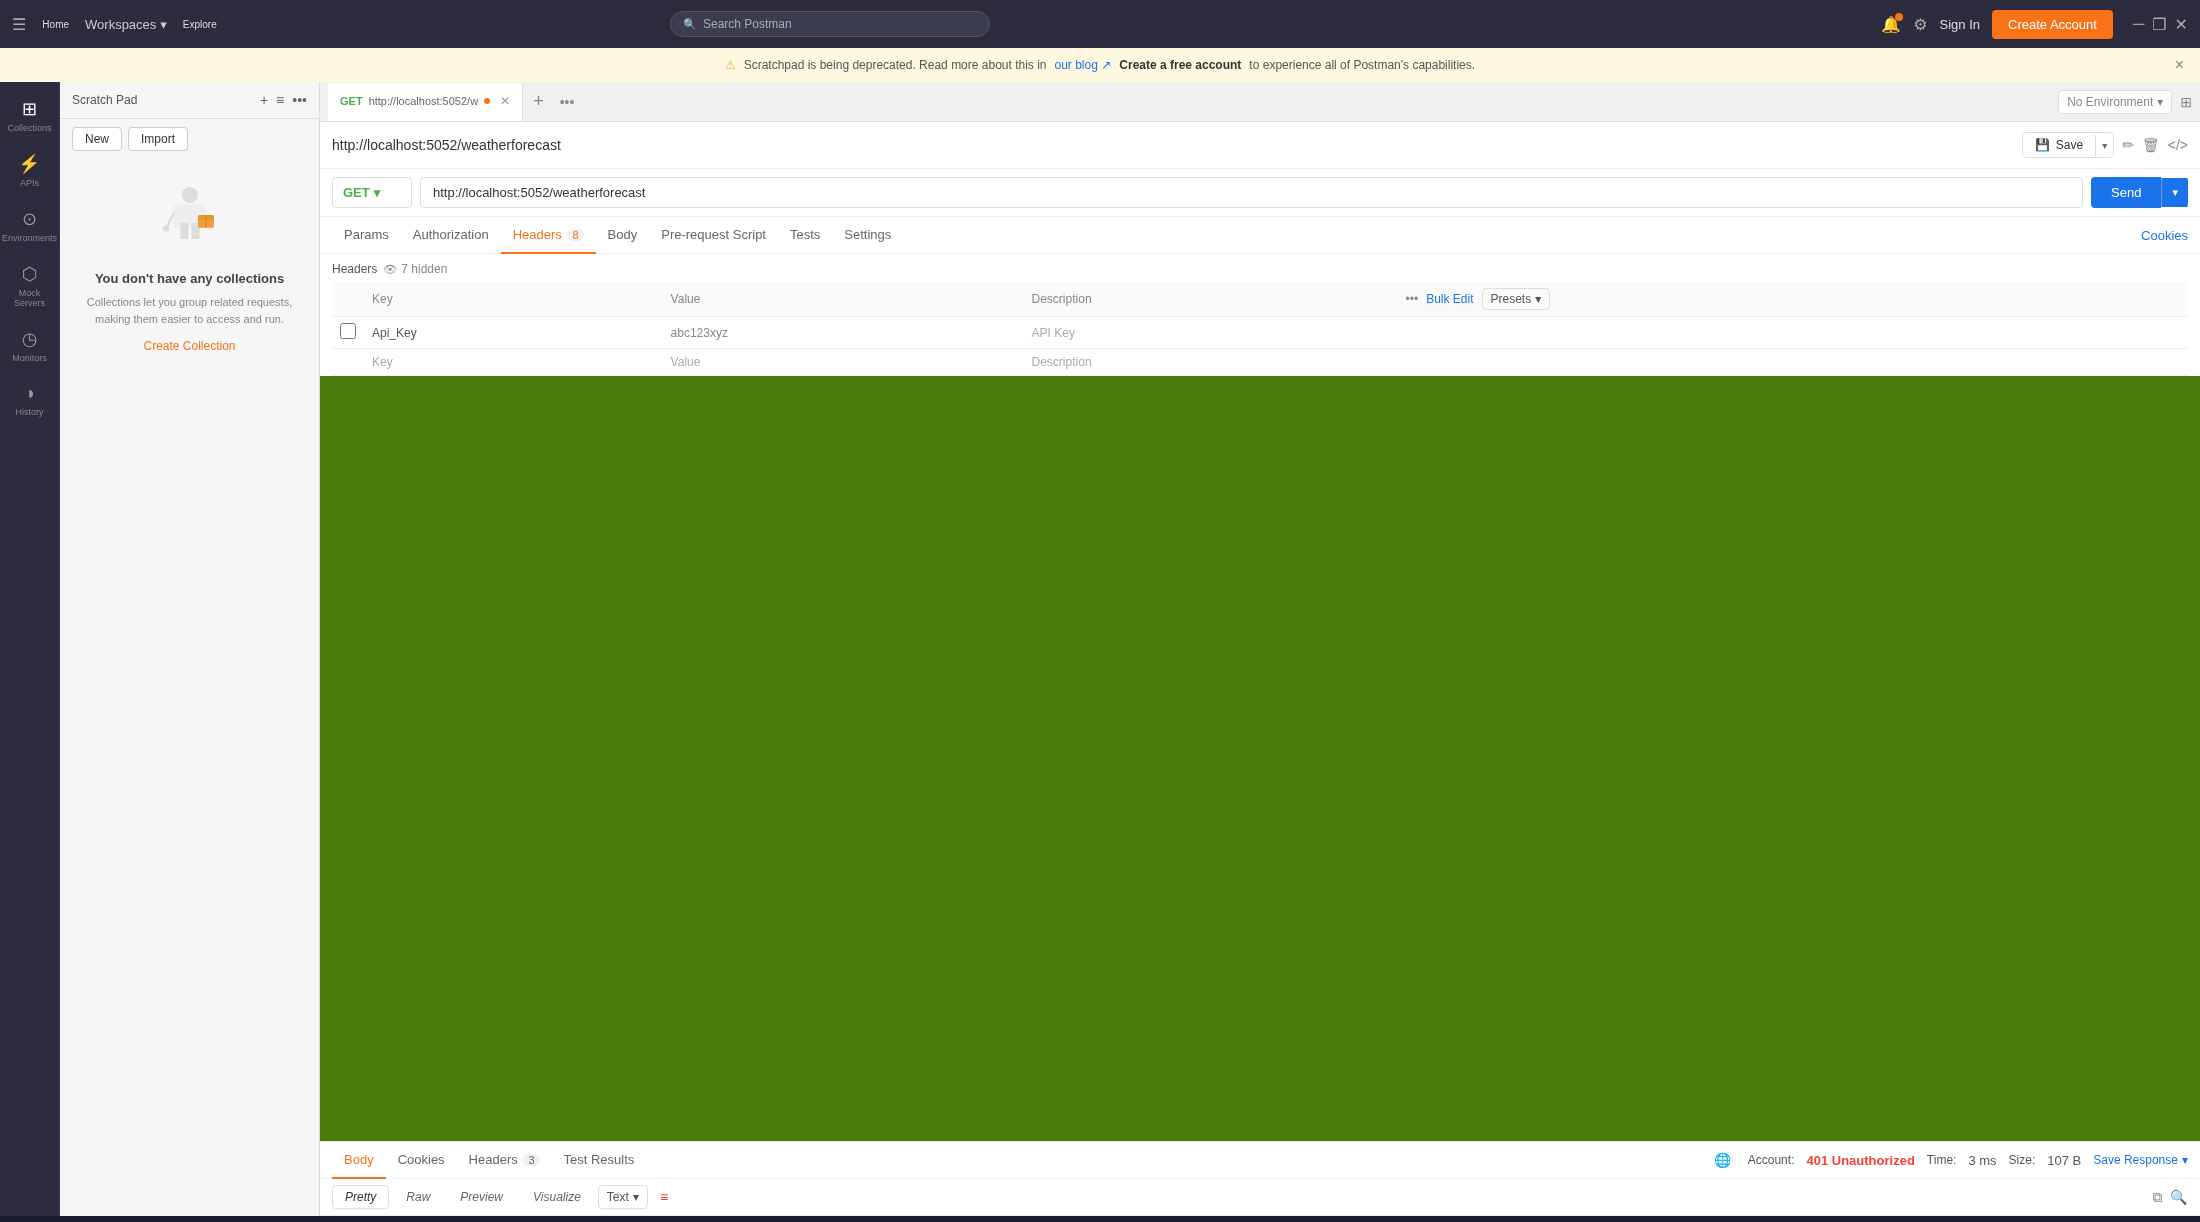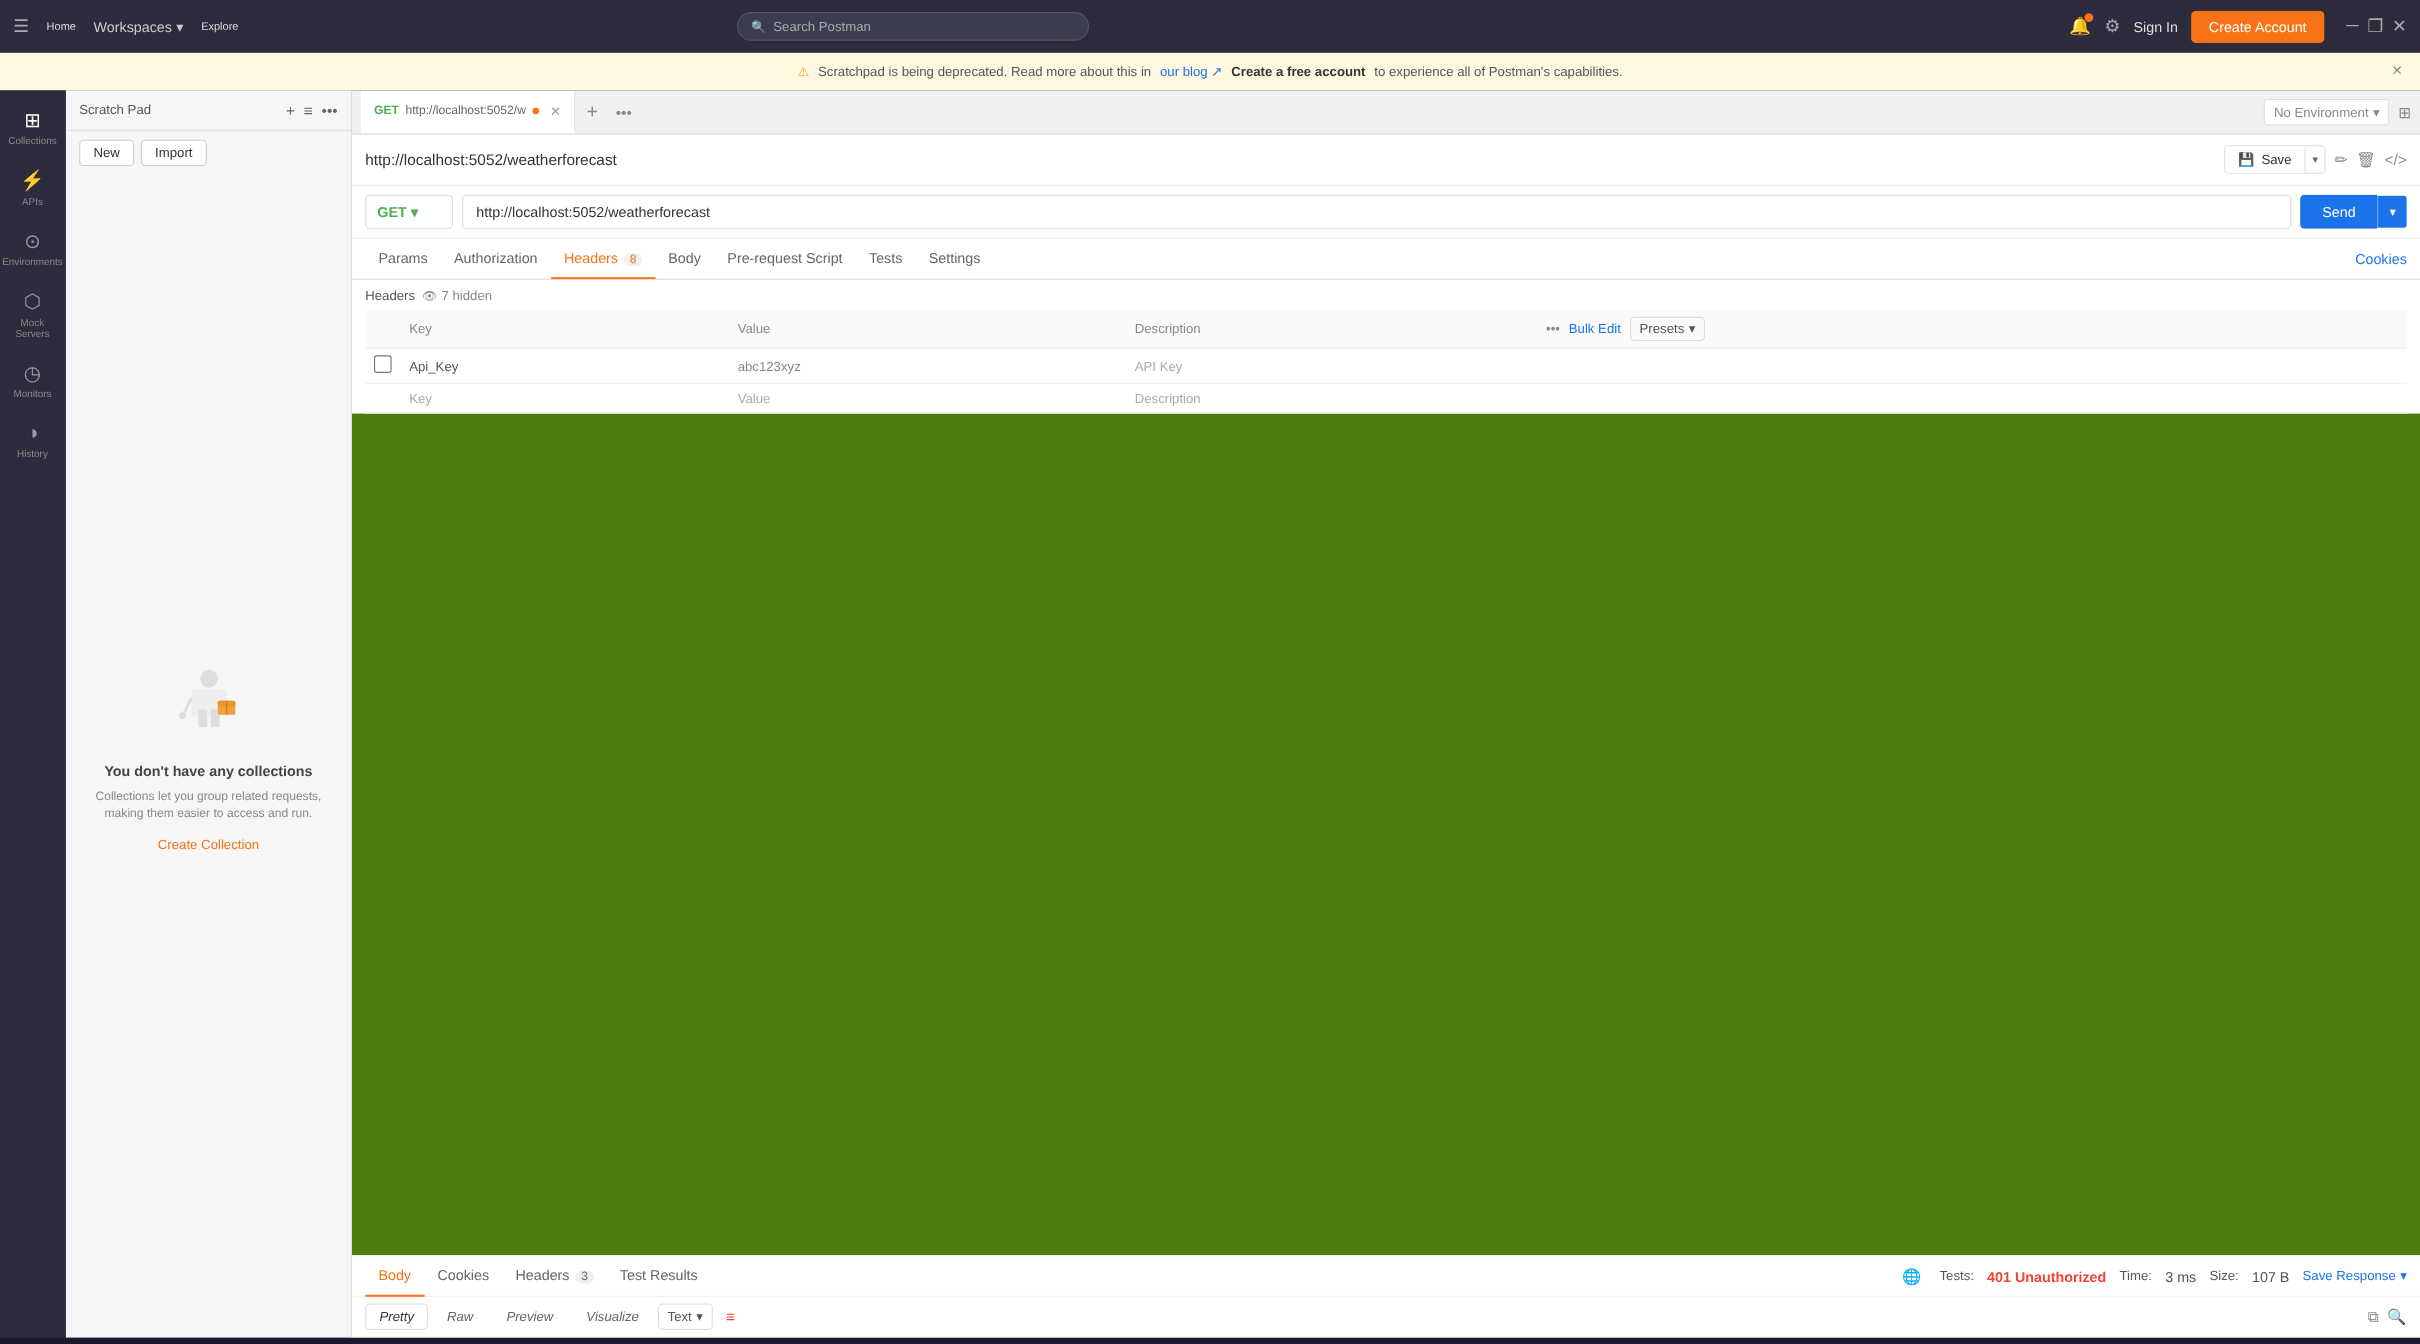--- a/index.html
+++ b/index.html
@@ -73,21 +73,21 @@
     .new-btn {
       background: white; border: 1px solid #ccc; border-radius: 4px;
       padding: 4px 12px; font-size: 12px; cursor: pointer; color: #333;
     }
     .import-btn {
       background: white; border: 1px solid #ccc; border-radius: 4px;
       padding: 4px 12px; font-size: 12px; cursor: pointer; color: #333;
     }
     .collections-empty {
       display: flex; flex-direction: column; align-items: center;
-      justify-content: center; flex: 1; padding: 20px; text-align: center;
+      flex: 1; padding: 20px; text-align: center;
     }
     .empty-illustration { width: 80px; height: 80px; margin-bottom: 12px; }
     .empty-title { font-size: 13px; font-weight: 600; color: #444; margin-bottom: 8px; }
     .empty-desc { font-size: 11px; color: #888; line-height: 1.5; margin-bottom: 12px; }
     .create-collection-link { color: #f97316; font-size: 12px; cursor: pointer; text-decoration: none; }
 
     
     .request-area {
       flex: 1; background: #4d7c0f; display: flex; flex-direction: column; overflow: hidden;
     }
@@ -485,21 +485,21 @@
       <div class="response-tabs-row">
         <span class="response-tab active">Body</span>
         <span class="response-tab">Cookies</span>
         <span class="response-tab">
           <span>Headers</span>
           <span class="badge">3</span>
         </span>
         <span class="response-tab">Test Results</span>
         <div class="response-status-row">
           <span class="globe-icon">🌐</span>
-          <span class="status-label">Tests:</span>
+          <span class="status-label">Account:</span>
           <span class="status-code">401 Unauthorized</span>
           <span class="status-label">Time:</span>
           <span class="status-time">3 ms</span>
           <span class="status-label">Size:</span>
           <span class="status-size">107 B</span>
           <span class="save-response-btn">
             <span>Save Response</span>
             <span>▾</span>
           </span>
         </div>

